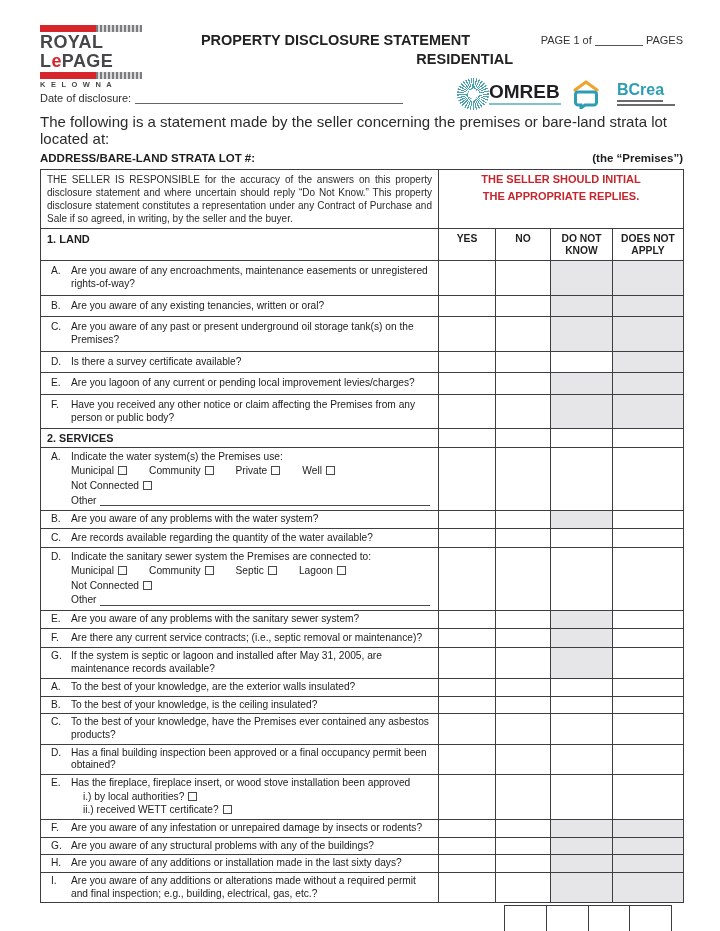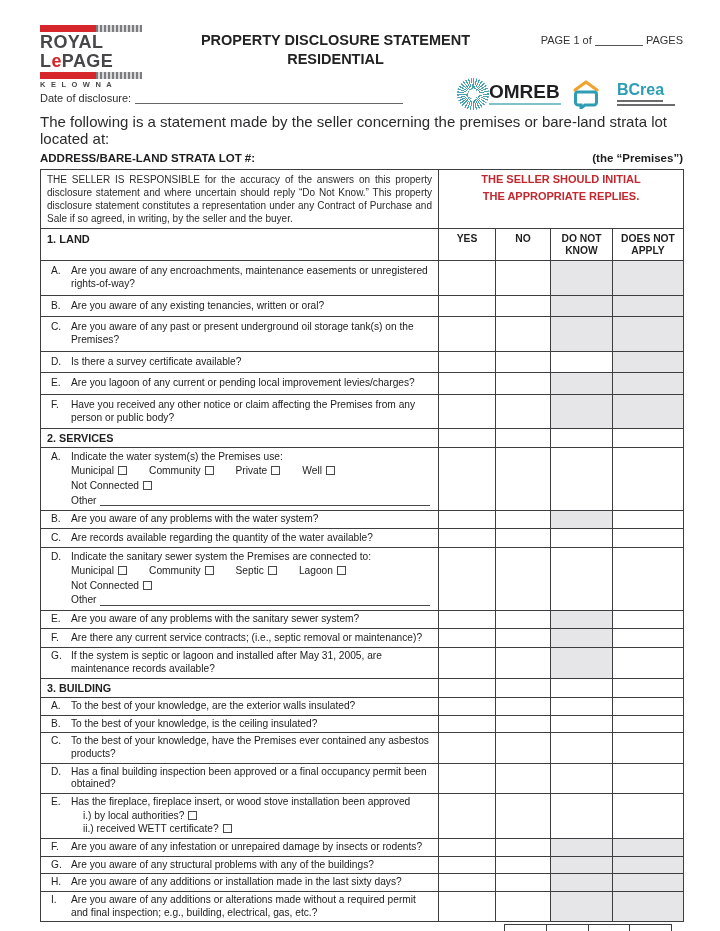--- a/index.html
+++ b/index.html
@@ -15,21 +15,21 @@
   .brand{width:118px;flex:none;}
   .brand-bar{height:7px;width:102px;margin:1px 0;
     background:
       linear-gradient(90deg,#d6252b 0 56px,rgba(0,0,0,0) 56px),
       repeating-linear-gradient(90deg,#7d7d80 0 2px,#d9d9db 2px 4px);}
   .brand-name{font-size:18px;font-weight:800;letter-spacing:.4px;color:#474749;line-height:1.05;}
   .brand-name .e-red{color:#d6252b;}
   .brand-city{font-size:7.5px;font-weight:700;letter-spacing:5.5px;color:#474749;margin-top:1px;}
   .title-wrap{flex:1;text-align:center;padding-top:8px;}
   .title-l1{font-size:14.5px;font-weight:800;color:#222;}
-  .title-l2{font-size:14.5px;font-weight:800;color:#222;margin-top:3px;}
+  .title-l2{font-size:14.5px;font-weight:800;color:#222;margin-top:3px;text-align:right;}
   .page-label{width:170px;flex:none;text-align:right;font-size:11px;padding-top:10px;color:#333;}
   .blank-sm{display:inline-block;width:48px;border-bottom:1.2px solid #555;height:11px;vertical-align:bottom;}
 
   .hdr-row2{display:flex;align-items:flex-end;margin-top:2px;}
   .date-line{flex:1;font-size:11px;padding-bottom:6px;}
   .blank-date{display:inline-block;width:268px;border-bottom:1.2px solid #666;height:12px;vertical-align:bottom;margin-left:4px;}
   .logos{flex:none;display:flex;align-items:center;gap:10px;margin-top:-14px;padding-right:8px;}
   .omreb{display:flex;align-items:center;gap:0;}
   .omreb-burst{width:32px;height:32px;border-radius:50%;
     background:
@@ -363,27 +363,20 @@
               <div class="qbody">
                 <div>If the system is septic or lagoon and installed after May 31, 2005, are maintenance records available?</div>
               </div>
             </div>
           </td>
           <td class="ans"></td>
           <td class="ans"></td>
           <td class="ans gray"></td>
           <td class="ans"></td>
         </tr>
-        <tr class="sect">
-          <td class="sectitle">3. BUILDING</td>
-          <td class="ans"></td>
-          <td class="ans"></td>
-          <td class="ans"></td>
-          <td class="ans"></td>
-        </tr>
         <tr class="sec2">
           <td class="q">
             <div class="qline">
               <span class="qid">A.</span>
               <div class="qbody">
                 <div>To the best of your knowledge, are the exterior walls insulated?</div>
               </div>
             </div>
           </td>
           <td class="ans"></td>

